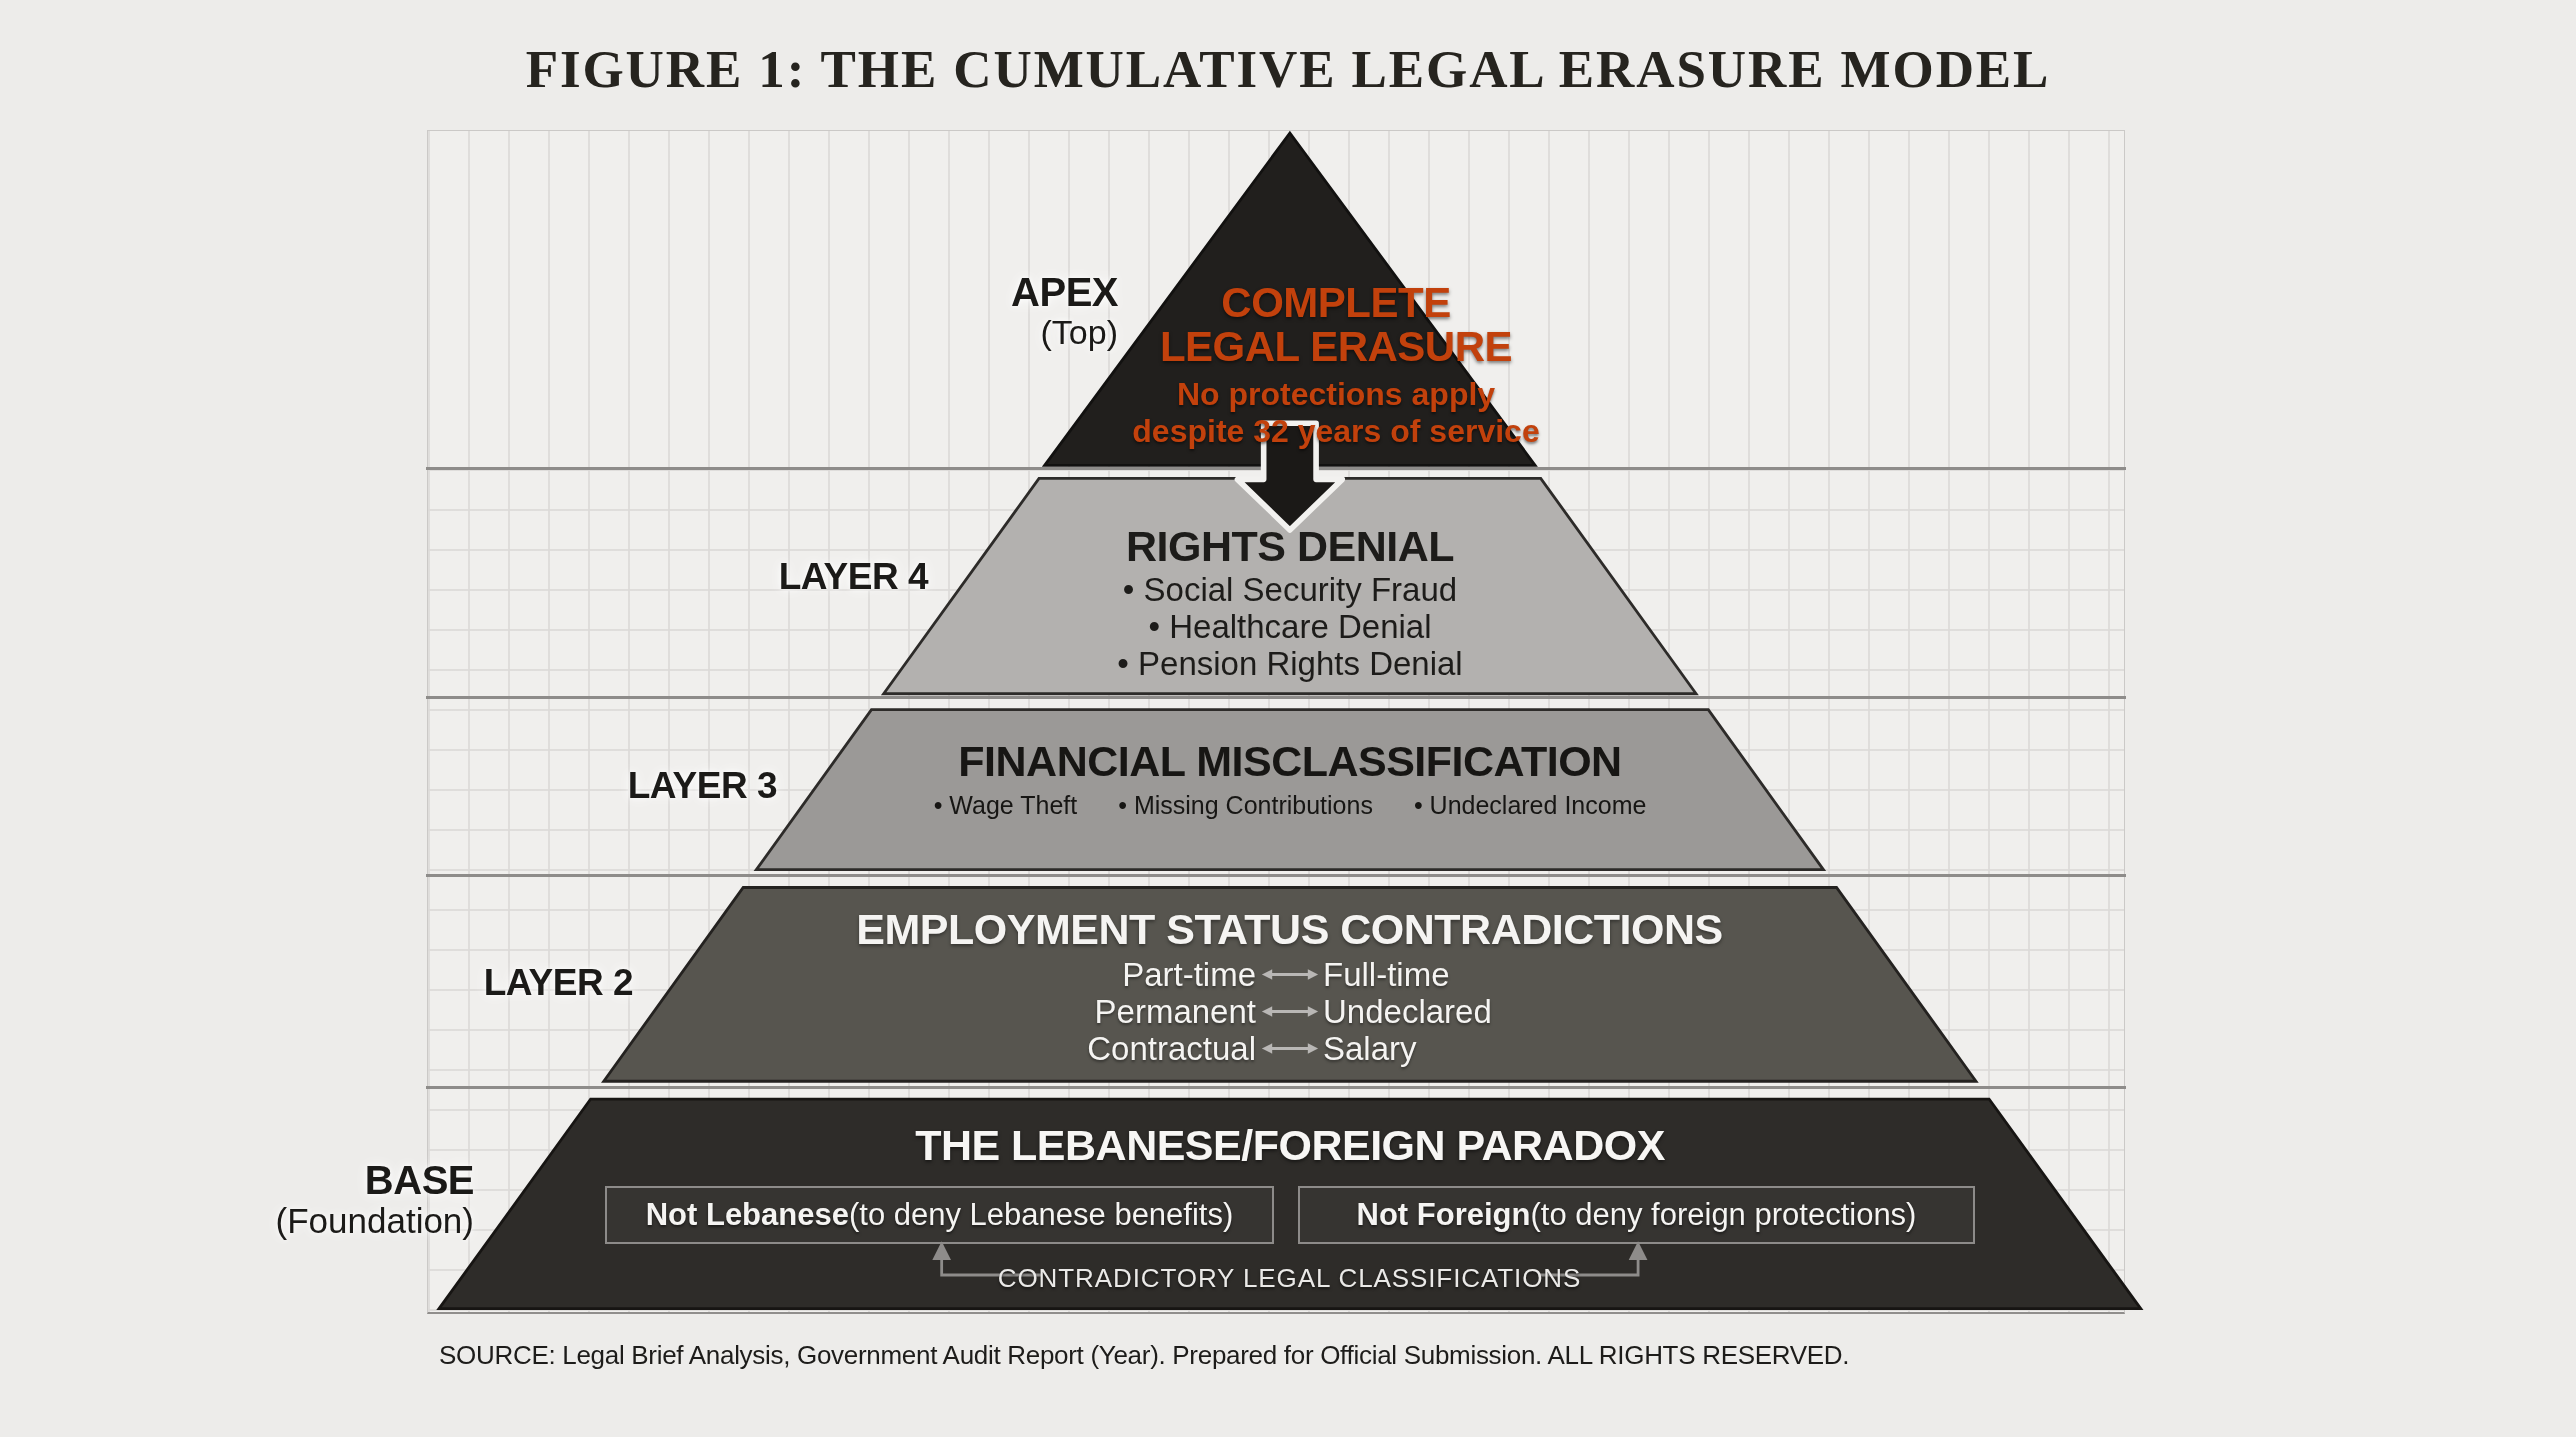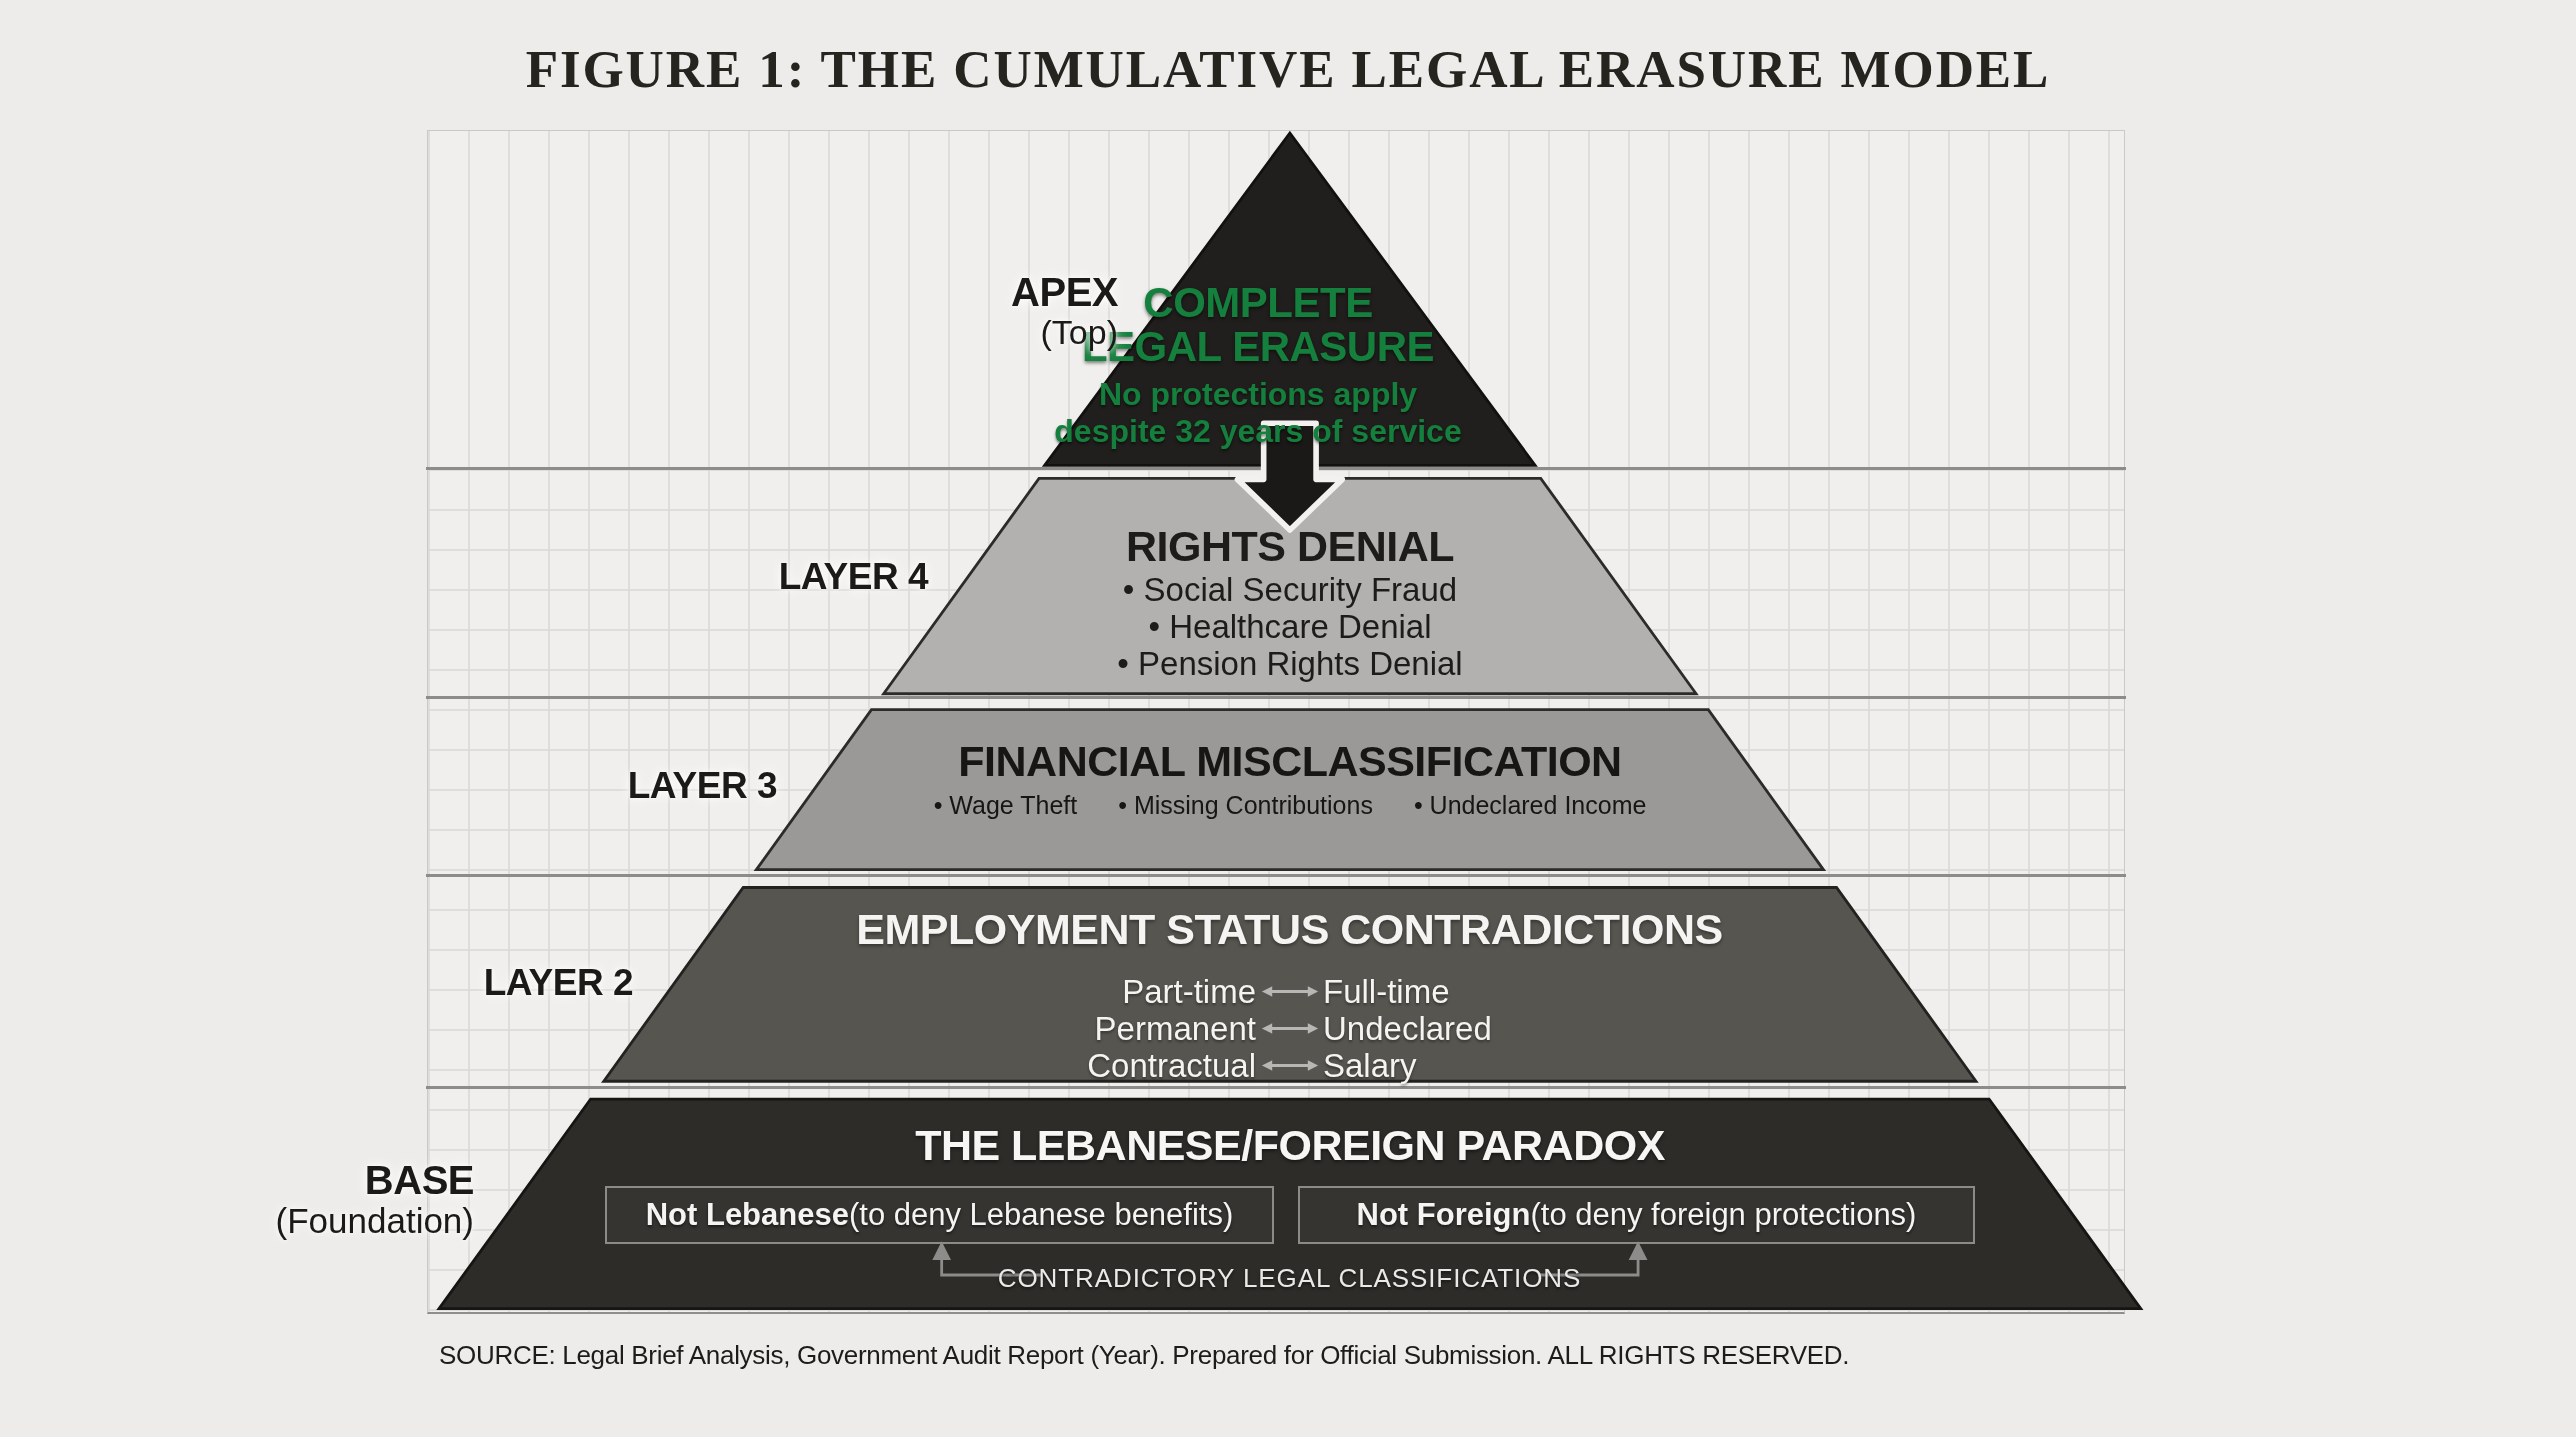--- a/index.html
+++ b/index.html
@@ -21,39 +21,39 @@
   .b1{top:336px;} .b2{top:565px;} .b3{top:743px;} .b4{top:955px;}
 
   
   #shapes{position:absolute;left:0;top:0;width:2576px;height:1438px;}
 
   
   .abs{position:absolute;}
   .ctr{text-align:center;}
 
   
-  .apex-text{left:977px;width:562px;top:281px;color:#15803d;}
+  .apex-text{left:1055px;width:562px;top:281px;color:#c2410c;}
   .apex-text .t{font-size:42px;font-weight:700;line-height:44px;letter-spacing:-0.5px;text-shadow:0 1.9px 3.7px rgba(0,0,0,.5);}
   .apex-text .s{font-size:32px;font-weight:700;line-height:37px;text-shadow:0 1.9px 2.8px rgba(0,0,0,.5);}
   .apex-text .s.first{margin-top:6.6px;}
 
   
   .l4-text{left:897px;width:786px;top:522px;color:#1d1c1a;}
   .l4-text .t{font-size:43px;font-weight:700;line-height:49px;letter-spacing:-0.5px;}
   .l4-text .b{font-size:33px;line-height:37px;font-weight:500;}
 
   
   .l3-text{left:822px;width:936px;top:736px;color:#171614;}
   .l3-text .t{font-size:43px;font-weight:700;line-height:51px;letter-spacing:-0.5px;}
   .l3-text .row{display:flex;justify-content:center;gap:41px;font-size:25px;line-height:37px;margin-top:0;font-weight:500;}
 
   
   .l2-text{left:728px;width:1123px;top:904px;color:#f5f4f2;}
   .l2-text .t{font-size:43px;font-weight:700;line-height:50px;letter-spacing:-0.5px;text-shadow:0 1.9px 3.7px rgba(0,0,0,.4);}
-  .pairs{margin-top:19px;}
+  .pairs{margin-top:2px;}
   .pair{display:flex;align-items:center;justify-content:center;font-size:33px;line-height:37px;height:37px;text-shadow:0 1.9px 2.8px rgba(0,0,0,.4);}
   .pair .pl{width:309px;text-align:right;}
   .pair .pr{width:309px;text-align:left;}
   .pair .ar{width:67px;display:flex;justify-content:center;align-items:center;}
 
   
   .base-title{left:822px;width:936px;top:1121px;color:#f7f6f4;font-size:43px;font-weight:700;letter-spacing:-0.5px;text-shadow:0 1.9px 3.7px rgba(0,0,0,.5);}
   .base-box{position:absolute;top:1186px;height:58px;border:2.8px solid #8d8b89;box-sizing:border-box;
     display:flex;align-items:center;justify-content:center;color:#f5f4f2;font-size:31px;
     background:rgba(250,250,250,.04);white-space:nowrap;text-shadow:0 1.9px 2.8px rgba(0,0,0,.5);}

